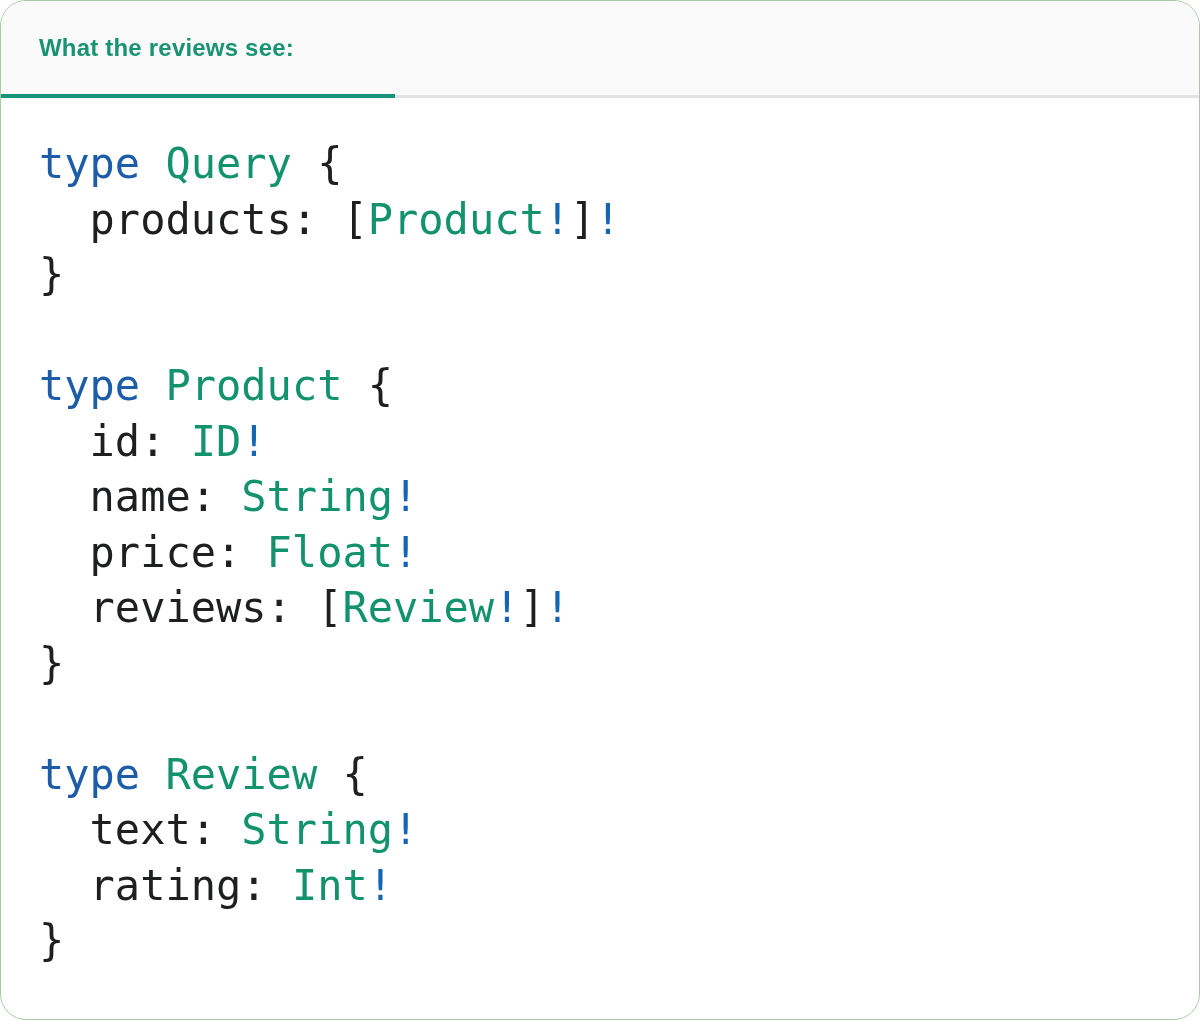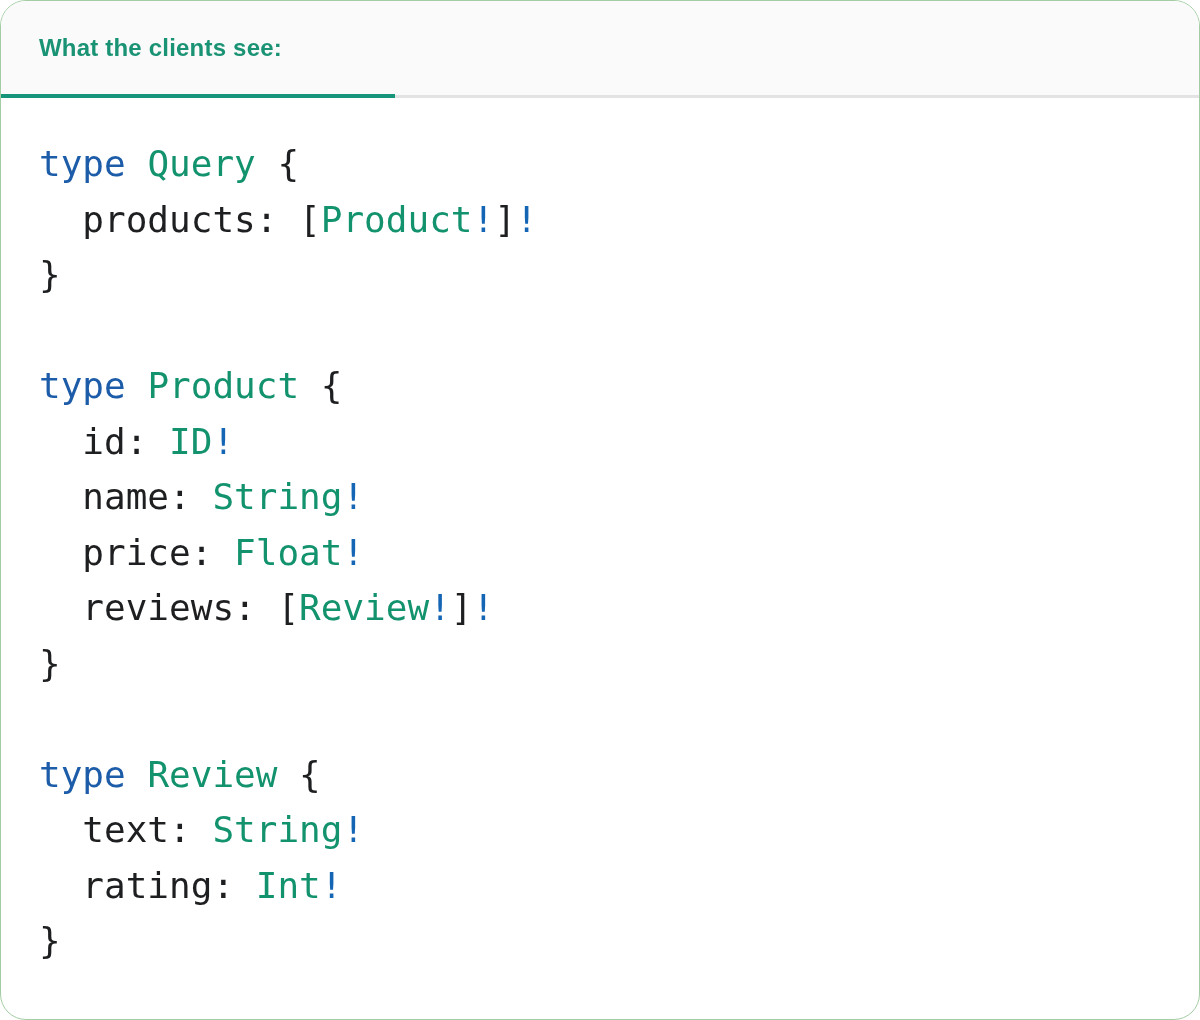--- a/index.html
+++ b/index.html
@@ -41,35 +41,35 @@
     left: 0;
     bottom: -3px;
     width: 394px;
     height: 4px;
     background: var(--tab-underline-green, #17957a);
   }
   .code {
     margin: 0;
     padding: 38px 38px 0 38px;
     font-family: "DejaVu Sans Mono", "Liberation Mono", monospace;
-    font-size: 36px;
+    font-size: 42px;
     line-height: 55.5px;
     color: var(--code-text, #1e1f21);
   }
   .code-line {
     min-height: 55.5px;
     white-space: pre;
   }
   .tok-keyword { color: var(--keyword-blue, #1d5ca8); }
   .tok-type    { color: var(--type-green, #13926e); }
   .tok-bang    { color: var(--bang-blue, #1565b5); }
   .tok-plain   { color: var(--code-text, #1e1f21); }
 </style>
 </head>
 <body>
 
 <div class="card">
   <div class="card-header">
-    <span class="header-title">What the clients see:</span>
+    <span class="header-title">What the reviews see:</span>
     <span class="tab-underline"></span>
   </div>
   <pre class="code"><div class="code-line"><span class="tok-keyword">type</span><span class="tok-plain"> </span><span class="tok-type">Query</span><span class="tok-plain"> {</span></div><div class="code-line"><span class="tok-plain">  products: [</span><span class="tok-type">Product</span><span class="tok-bang">!</span><span class="tok-plain">]</span><span class="tok-bang">!</span></div><div class="code-line"><span class="tok-plain">}</span></div><div class="code-line"></div><div class="code-line"><span class="tok-keyword">type</span><span class="tok-plain"> </span><span class="tok-type">Product</span><span class="tok-plain"> {</span></div><div class="code-line"><span class="tok-plain">  id: </span><span class="tok-type">ID</span><span class="tok-bang">!</span></div><div class="code-line"><span class="tok-plain">  name: </span><span class="tok-type">String</span><span class="tok-bang">!</span></div><div class="code-line"><span class="tok-plain">  price: </span><span class="tok-type">Float</span><span class="tok-bang">!</span></div><div class="code-line"><span class="tok-plain">  reviews: [</span><span class="tok-type">Review</span><span class="tok-bang">!</span><span class="tok-plain">]</span><span class="tok-bang">!</span></div><div class="code-line"><span class="tok-plain">}</span></div><div class="code-line"></div><div class="code-line"><span class="tok-keyword">type</span><span class="tok-plain"> </span><span class="tok-type">Review</span><span class="tok-plain"> {</span></div><div class="code-line"><span class="tok-plain">  text: </span><span class="tok-type">String</span><span class="tok-bang">!</span></div><div class="code-line"><span class="tok-plain">  rating: </span><span class="tok-type">Int</span><span class="tok-bang">!</span></div><div class="code-line"><span class="tok-plain">}</span></div></pre>
 </div>
 
 </body></html>

